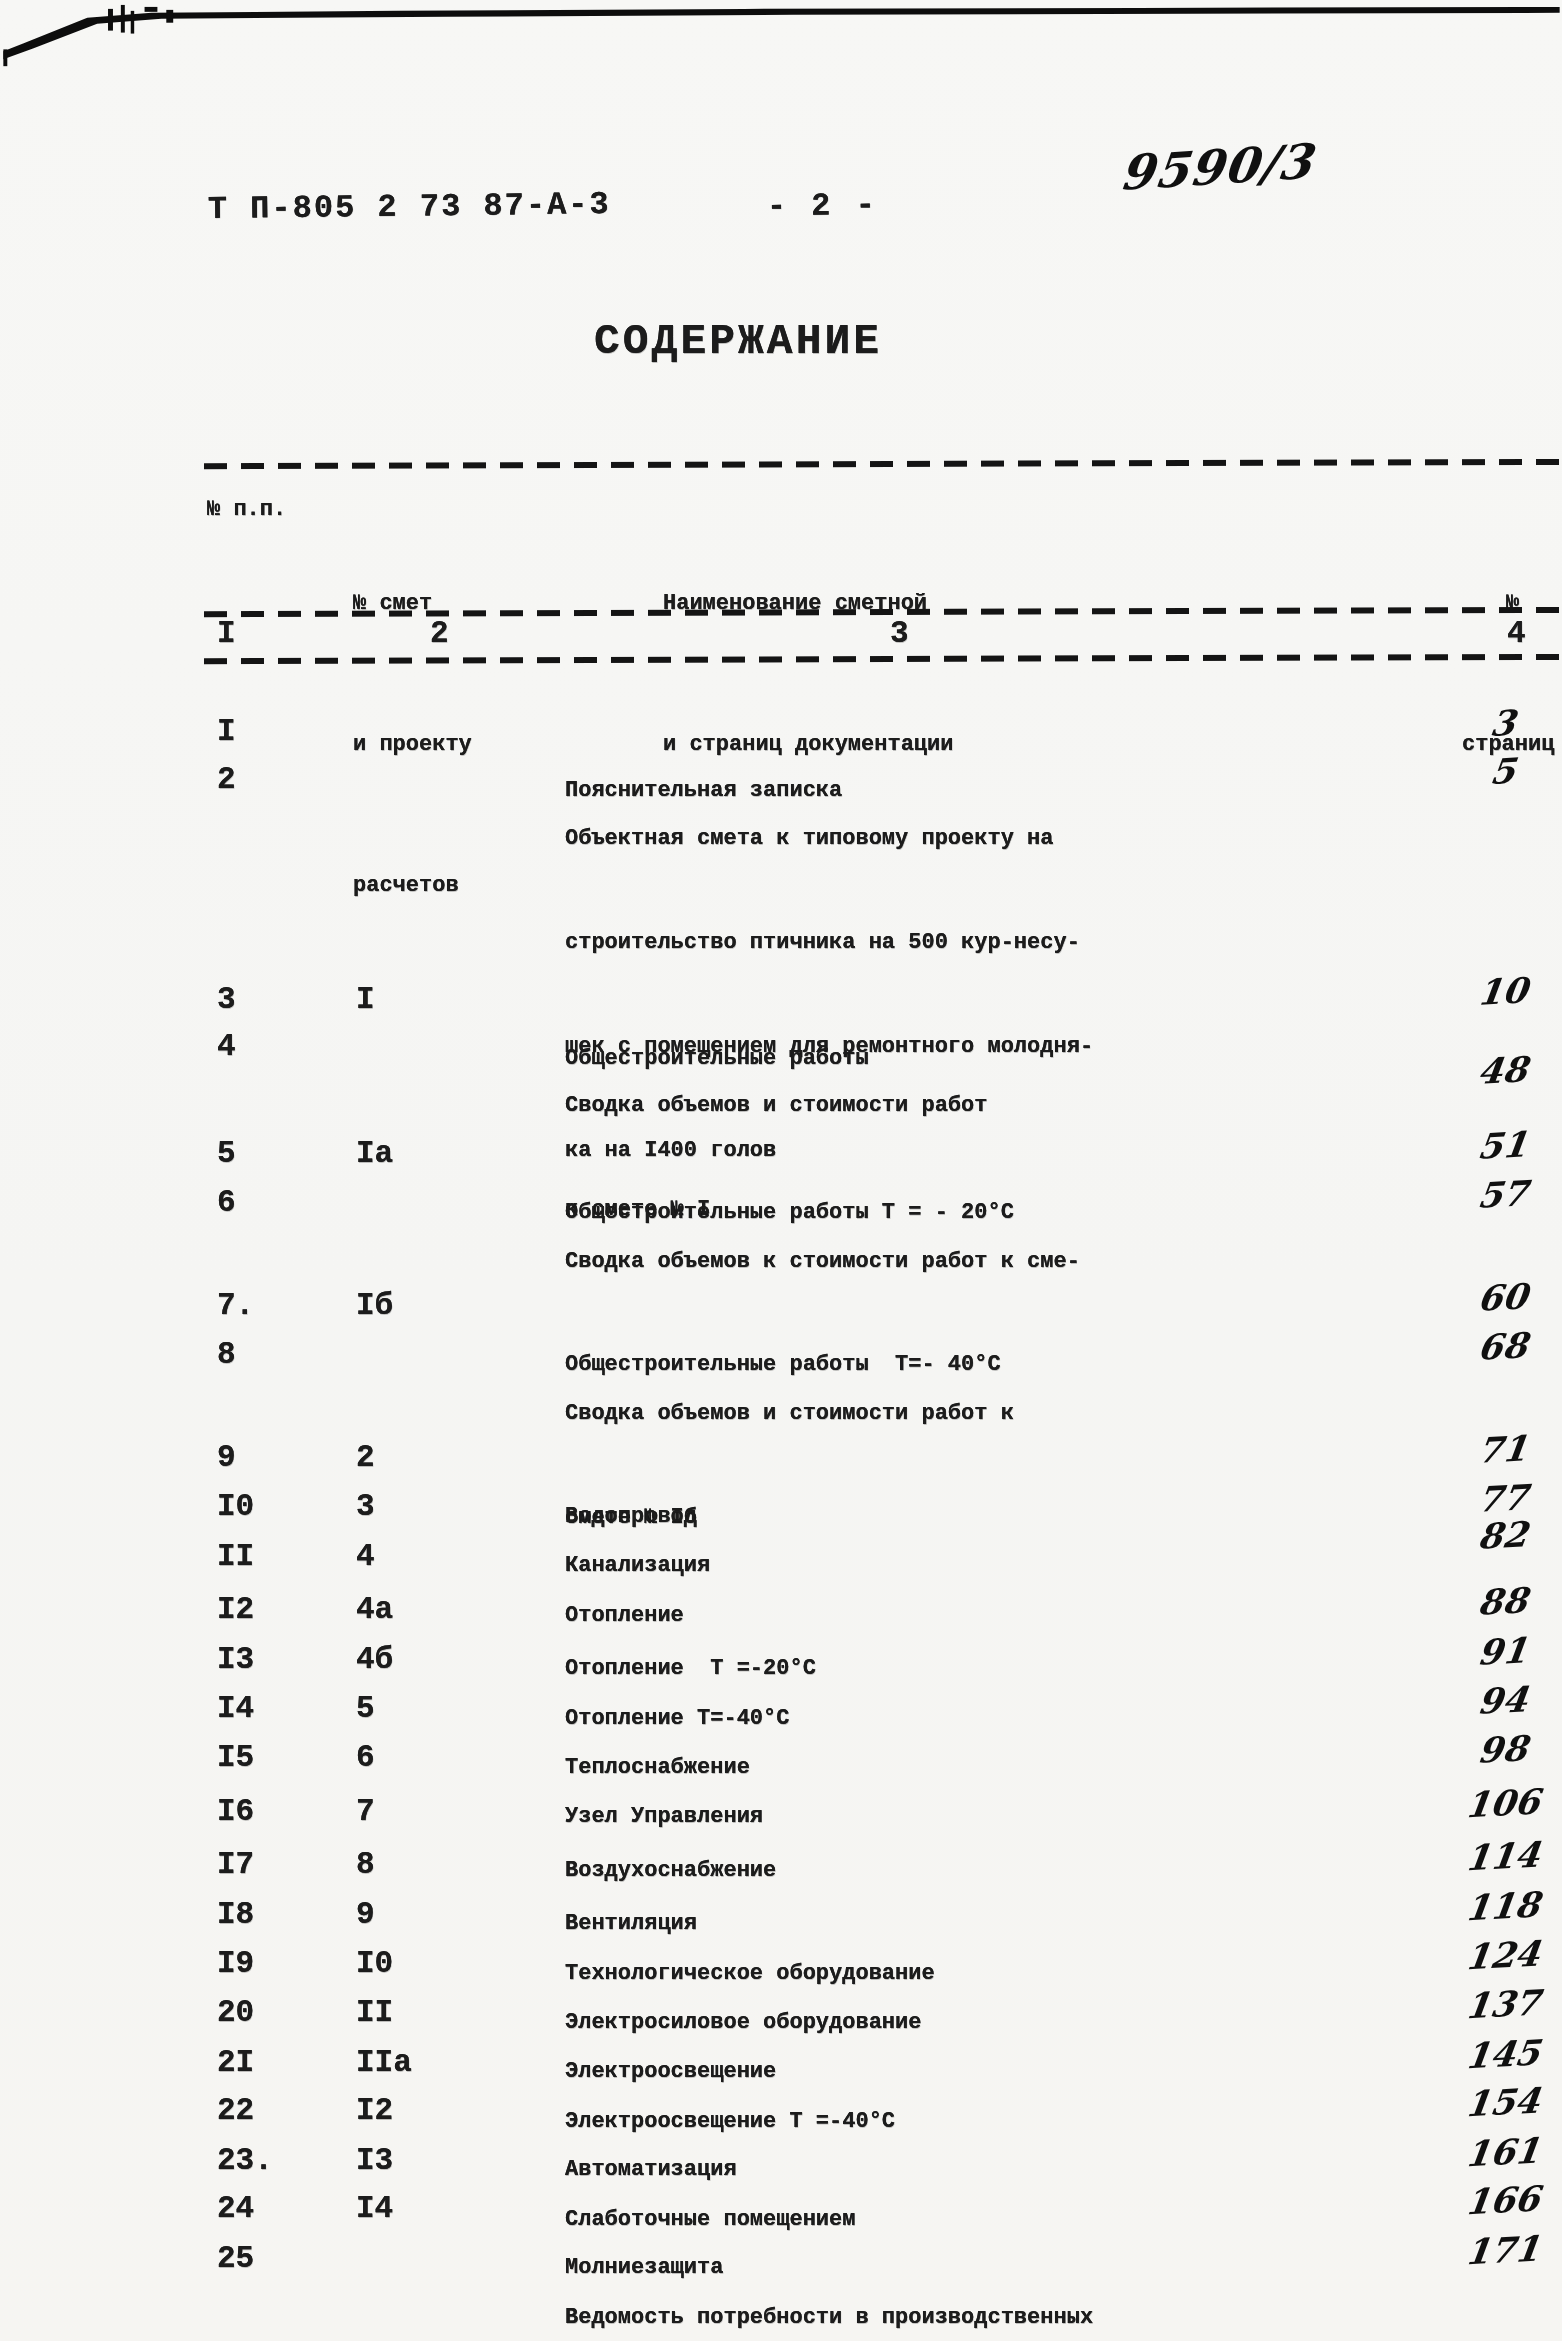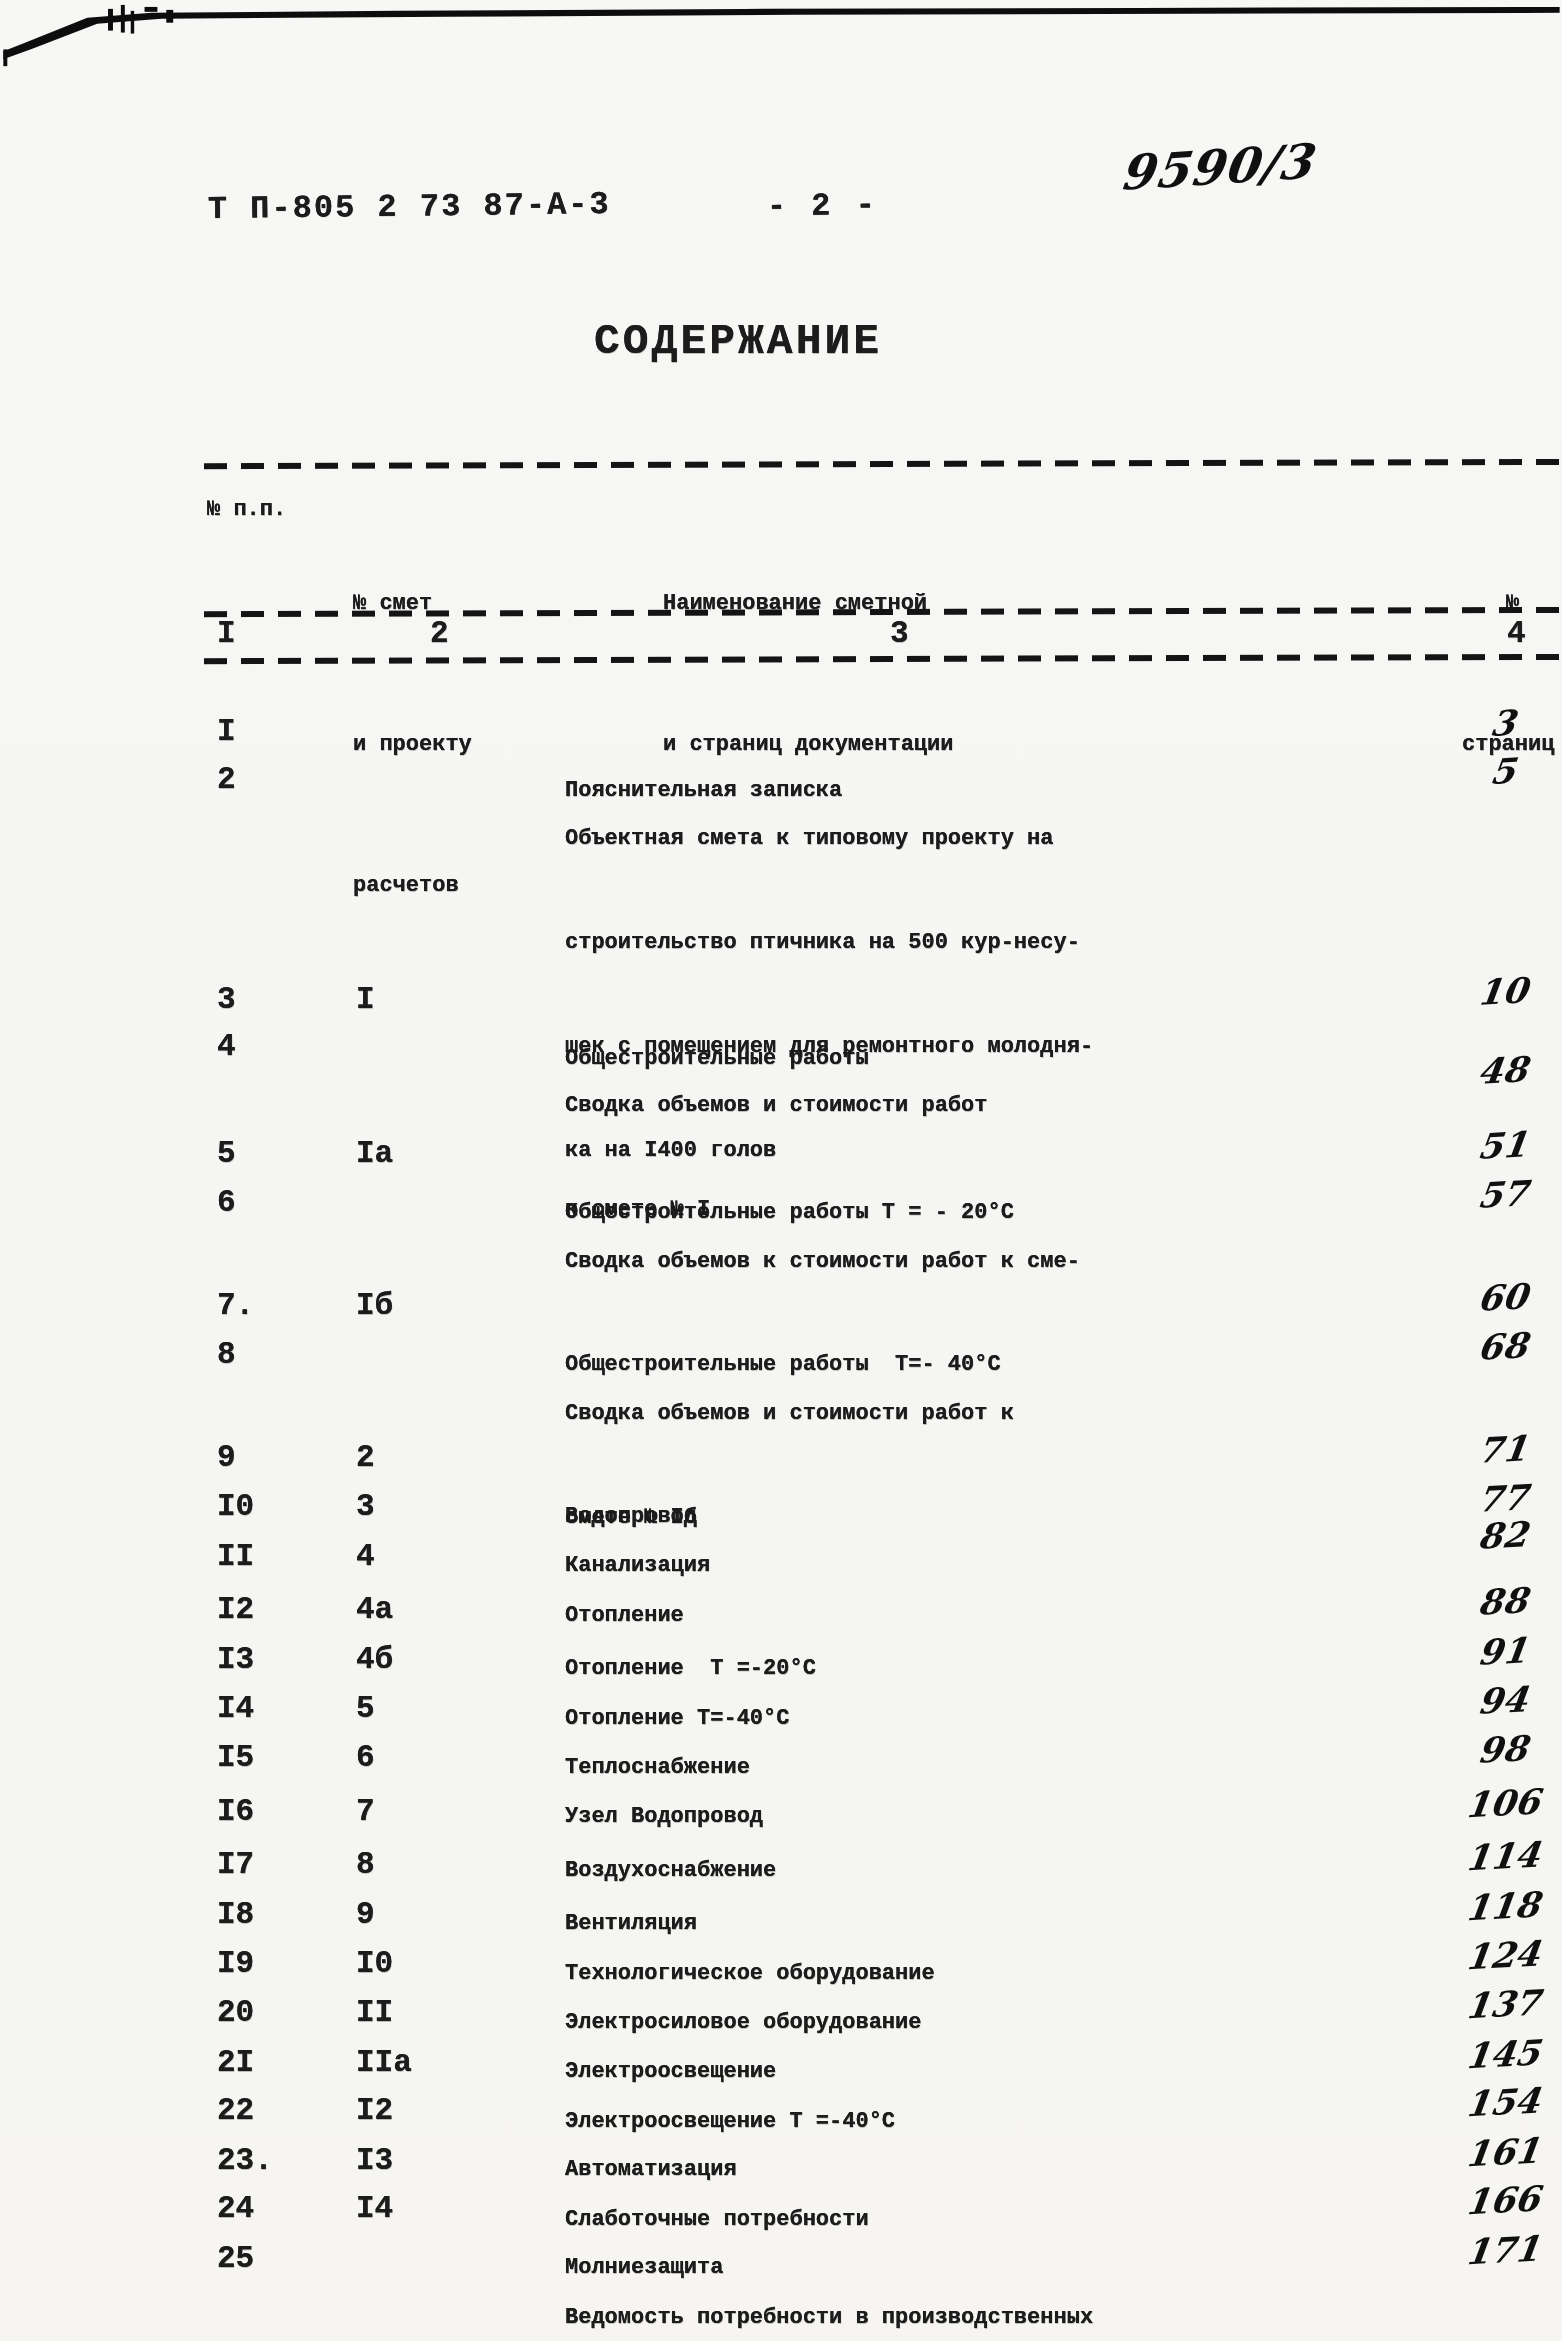--- a/index.html
+++ b/index.html
@@ -241,21 +241,21 @@
     <div class="mono c3">
       <div class="line">Теплоснабжение</div>
     </div>
     <span class="hand c4">94</span>
   </div>
 
   <div class="row" style="top:1740px">
     <span class="mono c1">I5</span>
     <span class="mono c2">6</span>
     <div class="mono c3">
-      <div class="line">Узел Водопровод</div>
+      <div class="line">Узел Управления</div>
     </div>
     <span class="hand c4">98</span>
   </div>
 
   <div class="row" style="top:1794px">
     <span class="mono c1">I6</span>
     <span class="mono c2">7</span>
     <div class="mono c3">
       <div class="line">Воздухоснабжение</div>
     </div>
@@ -313,21 +313,21 @@
     <div class="mono c3">
       <div class="line">Автоматизация</div>
     </div>
     <span class="hand c4">154</span>
   </div>
 
   <div class="row" style="top:2143px">
     <span class="mono c1">23.</span>
     <span class="mono c2">I3</span>
     <div class="mono c3">
-      <div class="line">Слаботочные потребности</div>
+      <div class="line">Слаботочные помещением</div>
     </div>
     <span class="hand c4">161</span>
   </div>
 
   <div class="row" style="top:2191px">
     <span class="mono c1">24</span>
     <span class="mono c2">I4</span>
     <div class="mono c3">
       <div class="line">Молниезащита</div>
     </div>

